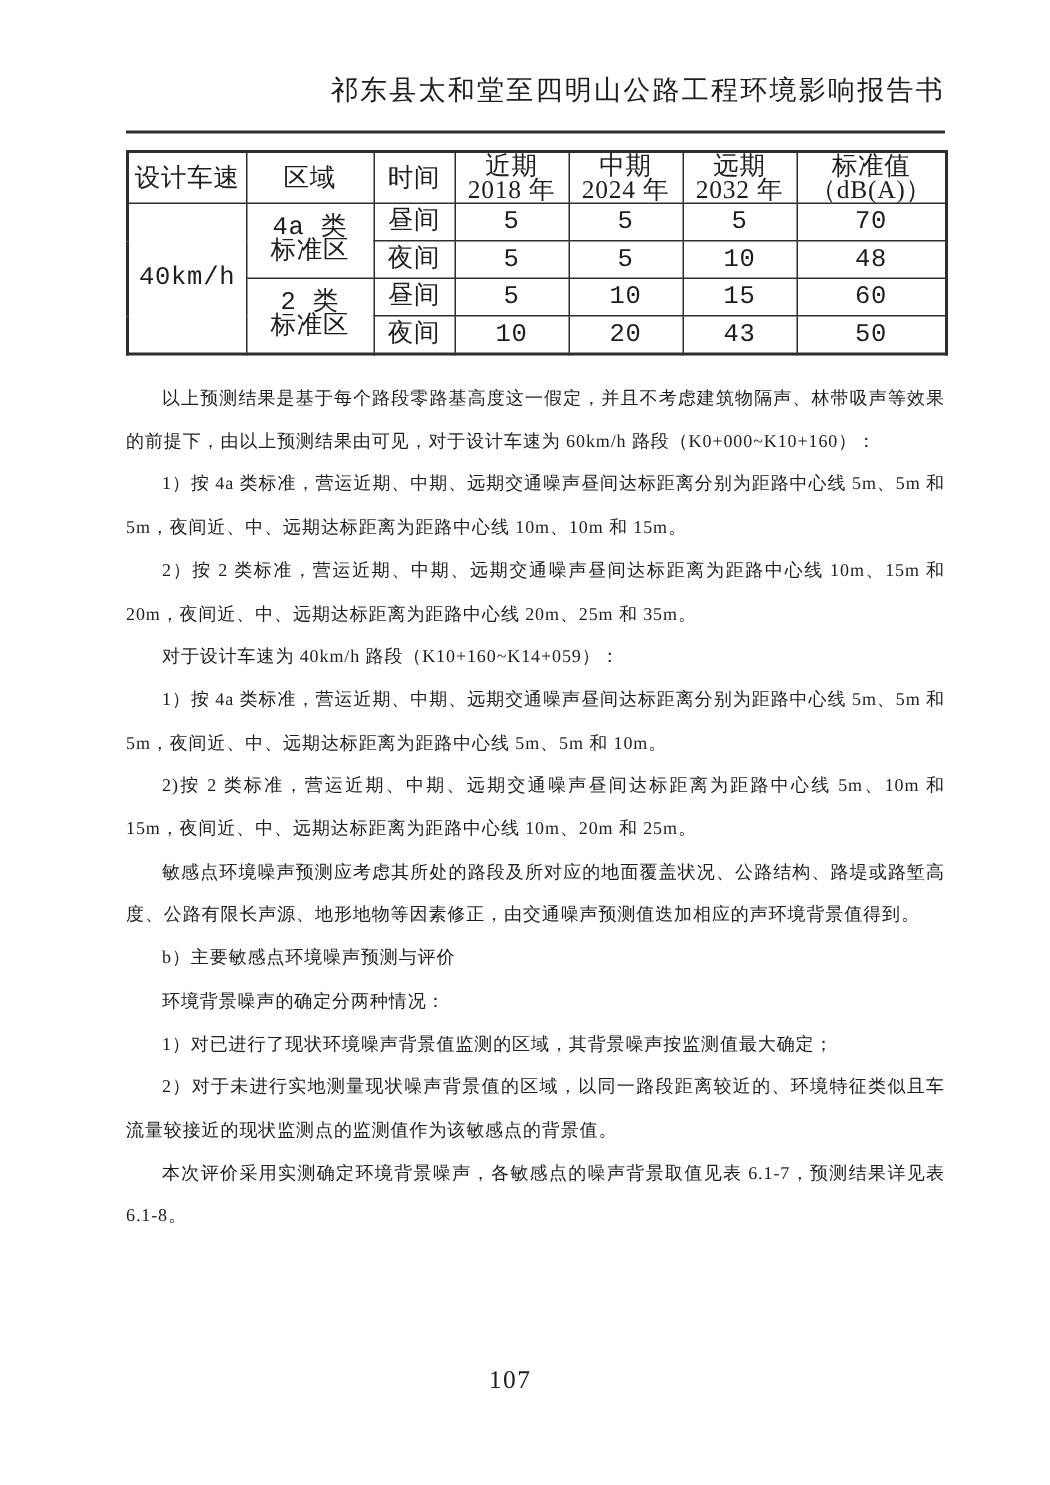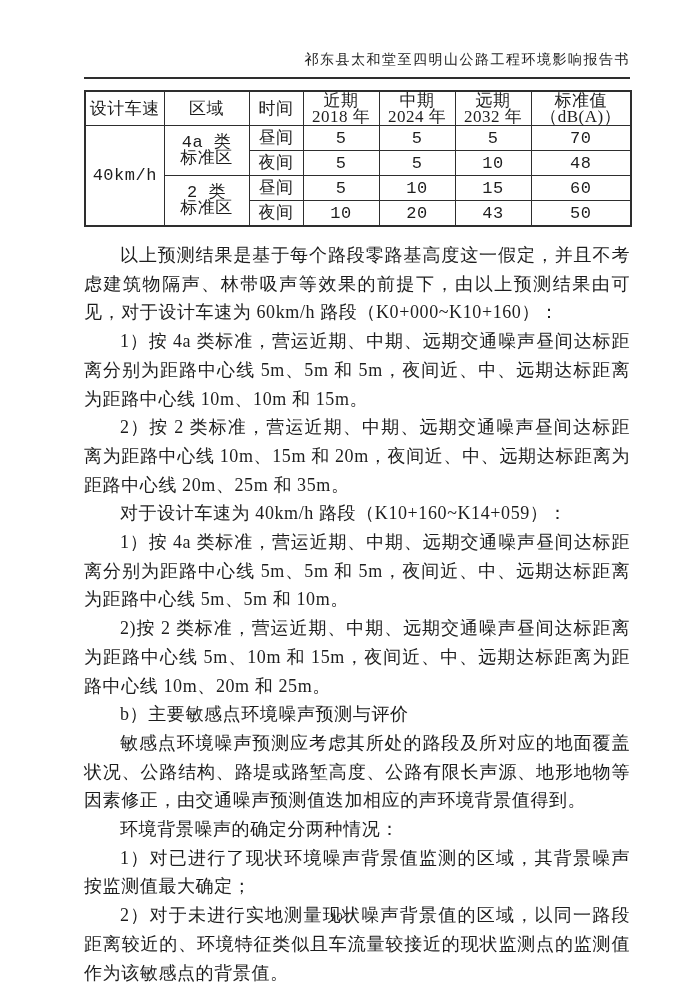--- a/index.html
+++ b/index.html
@@ -8,24 +8,24 @@
     width:700px;height:990px;
     box-sizing:border-box;
     padding:52px 70px 0 84px;
     background:var(--bg,#ffffff);
     color:var(--text,#1d1d1d);
     font-family:"Liberation Serif","DejaVu Serif",serif;
     overflow:hidden;
   }
   .doc-header{
     text-align:right;
-    font-size:14px;
+    font-size:18px;
     line-height:16px;
     letter-spacing:1.5px;
-    padding-bottom:9px;
+    padding-bottom:19px;
     border-bottom:2px solid var(--border,#2e2e2e);
   }
   table.noise{
     border-collapse:collapse;
     table-layout:fixed;
     width:546px;
     margin-top:11px;
     font-size:17px;
     text-align:center;
     border:2px solid var(--border,#2e2e2e);
@@ -36,32 +36,32 @@
     vertical-align:middle;
     line-height:15px;
     letter-spacing:0.5px;
   }
   table.noise tr.head td{height:31px;}
   table.noise tr.data td{height:22px;font-family:Liberation Mono, monospace;}
   .cellline{line-height:15.5px;}
   .body-text{margin-top:14px;}
   .body-text p{
     margin:0;
-    font-size:18px;
+    font-size:12px;
     line-height:28.7px;
     text-indent:2em;
     text-align:justify;
     letter-spacing:0.6px;
   }
   .page-num{
     position:absolute;
     top:910px;left:0;
     width:680px;
     text-align:center;
-    font-size:12px;
+    font-size:17px;
     letter-spacing:1px;
   }
 </style>
 </head>
 <body>
 
 <div class="page">
 
   <div class="doc-header">祁东县太和堂至四明山公路工程环境影响报告书</div>
 
@@ -137,22 +137,22 @@
     </tbody>
   </table>
 
   <div class="body-text">
     <p>以上预测结果是基于每个路段零路基高度这一假定，并且不考虑建筑物隔声、林带吸声等效果的前提下，由以上预测结果由可见，对于设计车速为 60km/h 路段（K0+000~K10+160）：</p>
     <p>1）按 4a 类标准，营运近期、中期、远期交通噪声昼间达标距离分别为距路中心线 5m、5m 和 5m，夜间近、中、远期达标距离为距路中心线 10m、10m 和 15m。</p>
     <p>2）按 2 类标准，营运近期、中期、远期交通噪声昼间达标距离为距路中心线 10m、15m 和 20m，夜间近、中、远期达标距离为距路中心线 20m、25m 和 35m。</p>
     <p>对于设计车速为 40km/h 路段（K10+160~K14+059）：</p>
     <p>1）按 4a 类标准，营运近期、中期、远期交通噪声昼间达标距离分别为距路中心线 5m、5m 和 5m，夜间近、中、远期达标距离为距路中心线 5m、5m 和 10m。</p>
     <p>2)按 2 类标准，营运近期、中期、远期交通噪声昼间达标距离为距路中心线 5m、10m 和 15m，夜间近、中、远期达标距离为距路中心线 10m、20m 和 25m。</p>
+    <p>敏感点环境噪声预测应考虑其所处的路段及所对应的地面覆盖状况、公路结构、路堤或路堑高度、公路有限长声源、地形地物等因素修正，由交通噪声预测值迭加相应的声环境背景值得到。</p>
     <p>b）主要敏感点环境噪声预测与评价</p>
-    <p>敏感点环境噪声预测应考虑其所处的路段及所对应的地面覆盖状况、公路结构、路堤或路堑高度、公路有限长声源、地形地物等因素修正，由交通噪声预测值迭加相应的声环境背景值得到。</p>
     <p>环境背景噪声的确定分两种情况：</p>
     <p>1）对已进行了现状环境噪声背景值监测的区域，其背景噪声按监测值最大确定；</p>
     <p>2）对于未进行实地测量现状噪声背景值的区域，以同一路段距离较近的、环境特征类似且车流量较接近的现状监测点的监测值作为该敏感点的背景值。</p>
     <p>本次评价采用实测确定环境背景噪声，各敏感点的噪声背景取值见表 6.1-7，预测结果详见表 6.1-8。</p>
   </div>
 
   <div class="page-num">107</div>
 
 </div>
 

